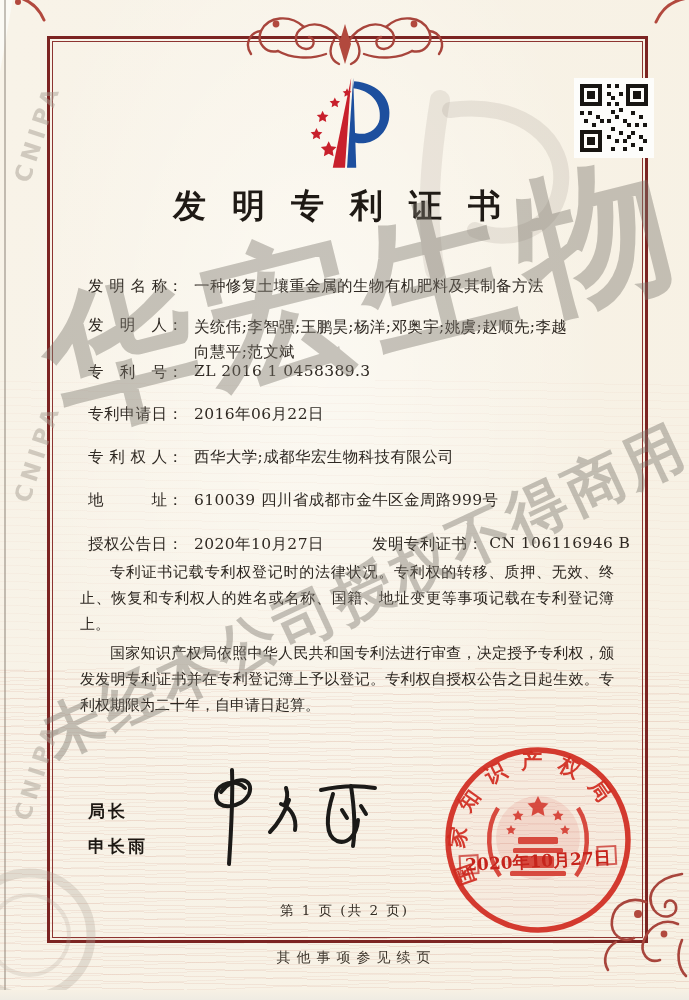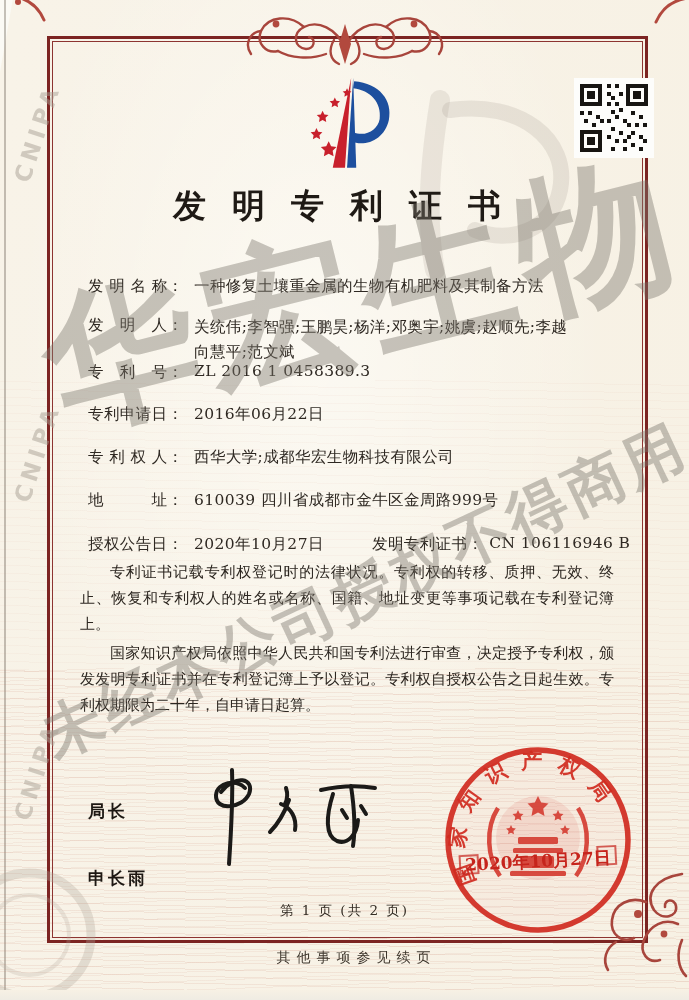--- a/index.html
+++ b/index.html
@@ -37,21 +37,21 @@
   .val{color:#2e2822;}
   .val-multi{display:inline-block;width:430px;vertical-align:top;white-space:pre-line;line-height:1.6;}
 
   .body-text{position:absolute;left:80px;top:560px;width:534px;font-size:15px;line-height:1.72;
     text-align:justify;color:#2c2620;}
   .body-text p{margin:0 0 4px 0;text-indent:2em;}
 
   .director-title,.director-name{position:absolute;left:88px;font-family:"DejaVu Sans","Liberation Sans",sans-serif;
     font-weight:700;font-size:17px;letter-spacing:3px;color:#1d1813;}
   .director-title{top:800px;}
-  .director-name{top:835px;margin-top:32px;}
+  .director-name{top:835px;}
 
   .page-info{position:absolute;left:0;top:902px;width:689px;text-align:center;font-size:13.5px;
     letter-spacing:2px;color:#332c24;}
   .footer-note{position:absolute;left:12px;top:949px;width:689px;text-align:center;font-size:14px;
     letter-spacing:6px;color:#3e362d;}
 
   svg{position:absolute;overflow:visible;}
   .logo{left:294px;top:74px;}
   .qr{left:574px;top:78px;}
   .sig{left:185px;top:762px;}

